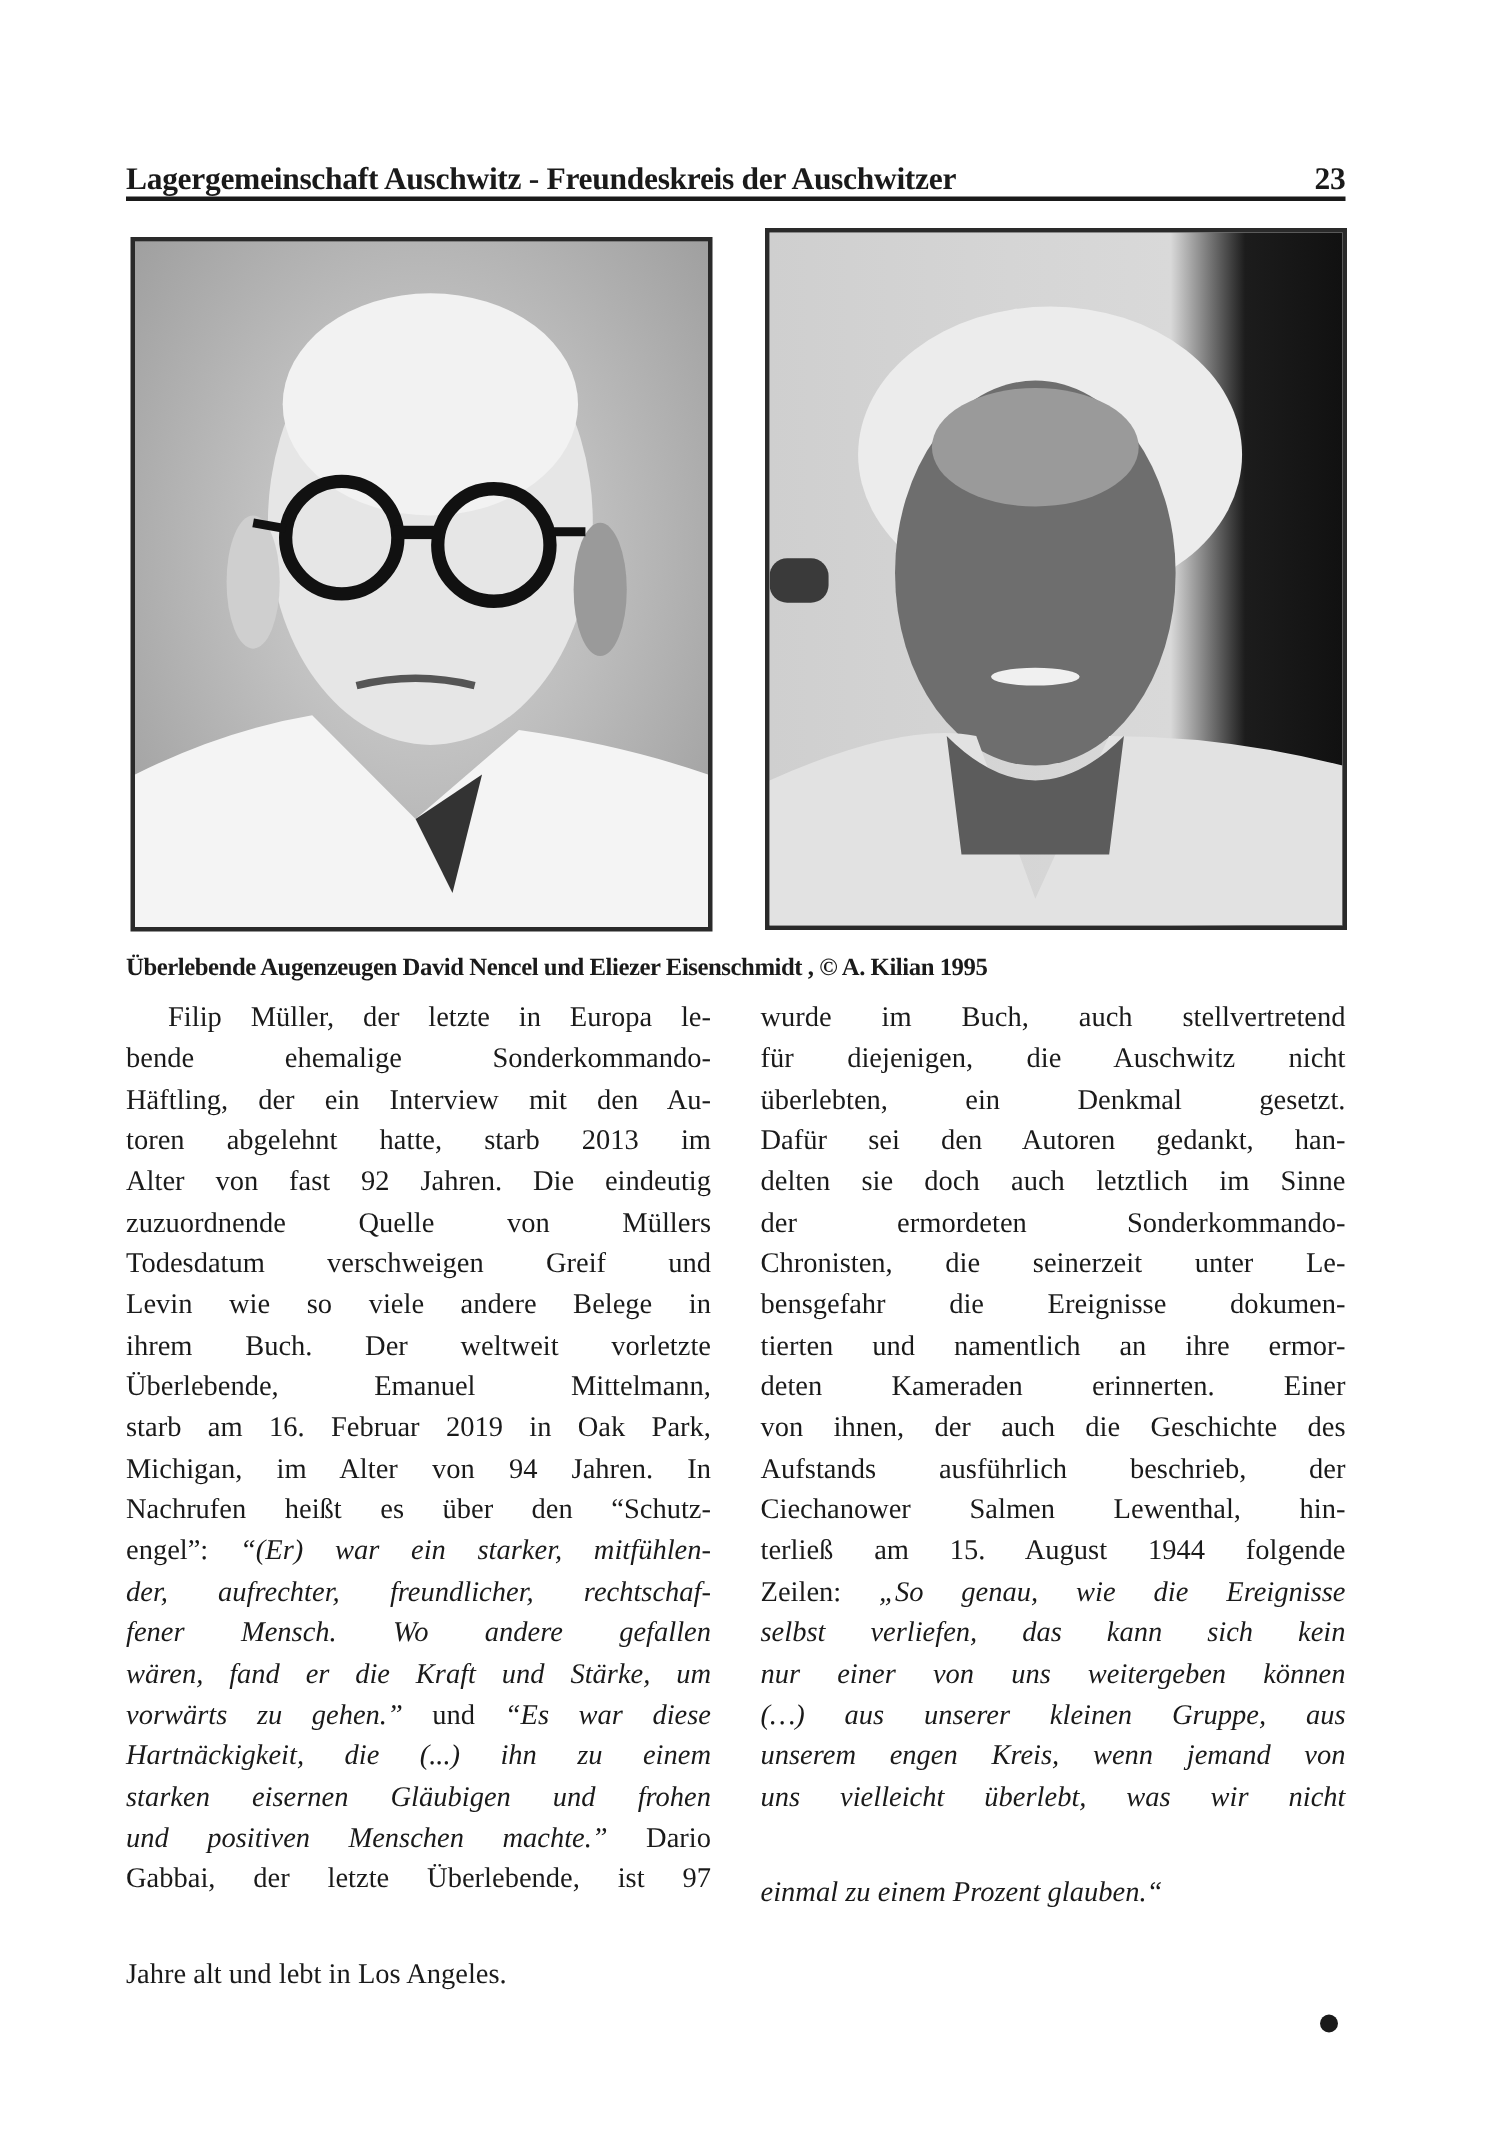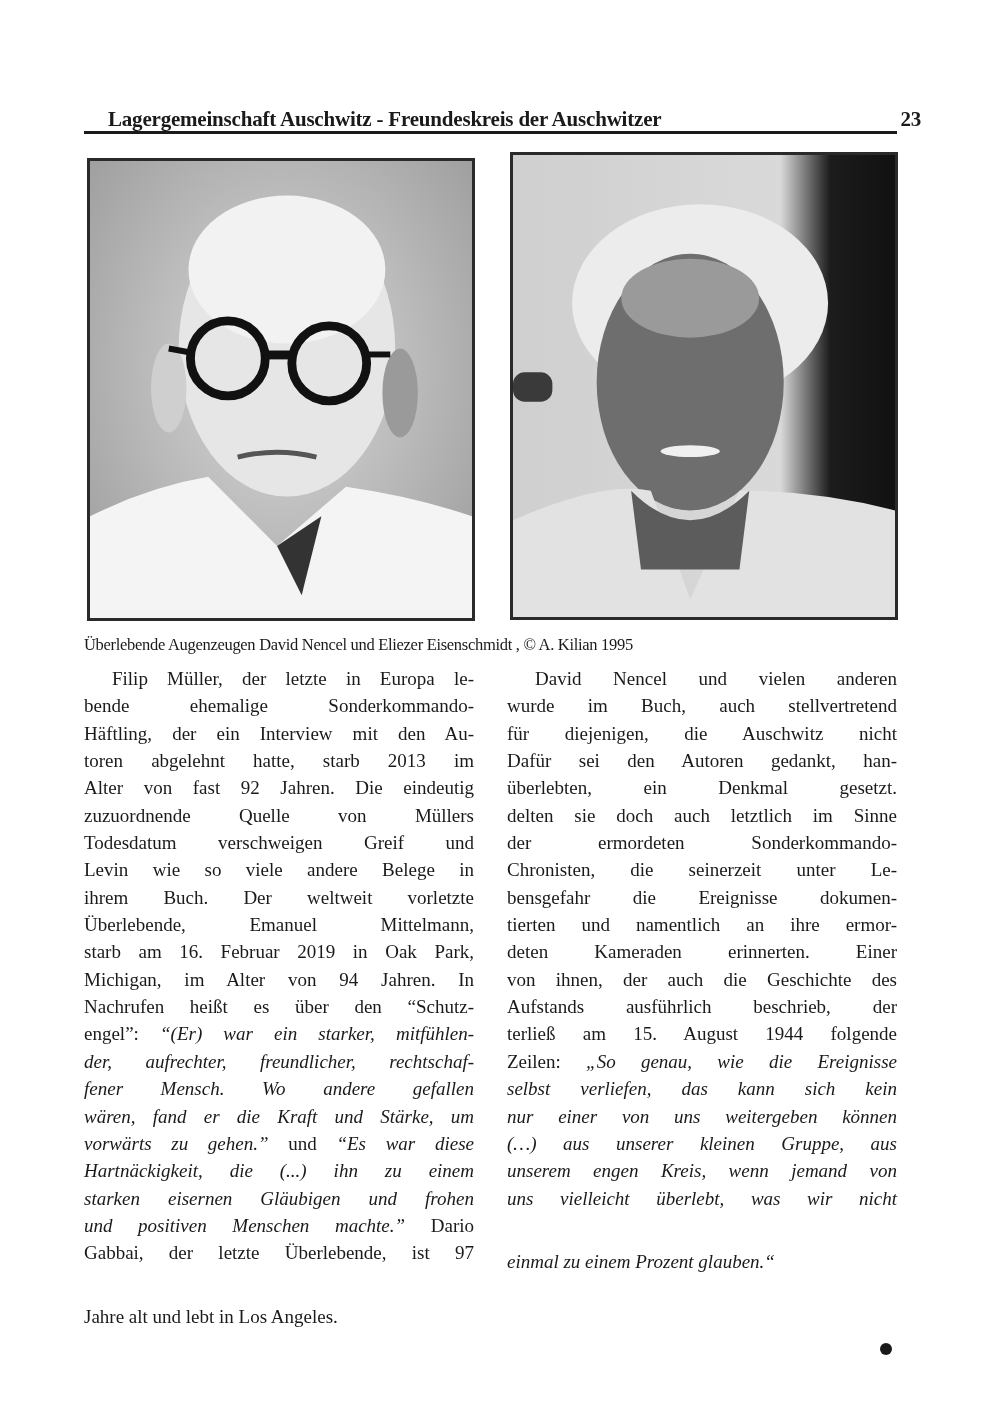--- a/index.html
+++ b/index.html
@@ -3,34 +3,33 @@
 <meta charset="utf-8">
 <style>
   html, body { margin: 0; padding: 0; background: #ffffff; }
   body { width: 1000px; height: 1420px; position: relative; overflow: hidden; color: #1a1a1a; }
   .page { position: absolute; left: 0; top: 0; width: 1000px; height: 1420px; }
   .running-head {
     position: absolute; left: 84px; top: 100px; width: 813px; height: 32px;
     font-family: "Liberation Serif", serif; font-weight: bold; font-size: 21px;
     display: flex; justify-content: space-between; align-items: flex-end;
     letter-spacing: -0.2px;
-    margin-left: 24px;
   }
   .rule { position: absolute; left: 84px; top: 131px; width: 813px; height: 3px; background: #1a1a1a; }
   .photo {
     position: absolute; border: 3px solid #2a2a2a; box-sizing: border-box; overflow: hidden;
   }
   .photo-left { left: 87px; top: 158px; width: 388px; height: 463px;
     background: radial-gradient(ellipse at 50% 45%, #d8d8d8 0%, #bdbdbd 45%, #9a9a9a 100%); }
   .photo-right { left: 510px; top: 152px; width: 388px; height: 468px;
     background: linear-gradient(90deg, #cfcfcf 0%, #d9d9d9 70%, #1c1c1c 83%, #111 100%); }
   .photo svg { position: absolute; left: 0; top: 0; width: 100%; height: 100%; }
   .caption {
     position: absolute; left: 84px; top: 635px; width: 820px;
-    font-family: "Liberation Serif", serif; font-weight: normal; font-size: 16.5px; letter-spacing: -0.3px;
+    font-family: "Liberation Serif", serif; font-weight: bold; font-size: 16.5px; letter-spacing: -0.3px;
   }
   .col {
     position: absolute; top: 665px; width: 390px;
     font-family: "Liberation Serif", serif; font-size: 19px; line-height: 27.35px;
     text-align: justify;
   }
   .col-left { left: 84px; }
   .col-right { left: 507px; }
   .line { display: block; height: 27.35px; white-space: nowrap; text-align: justify; text-align-last: justify; }
   .line.last { text-align-last: left; margin-top: 36px; }
@@ -102,33 +101,33 @@
     <span class="line"><em>wären, fand er die Kraft und Stärke, um</em></span>
     <span class="line"><em>vorwärts zu gehen.”</em><span style="white-space:pre"> und </span><em>“Es war diese</em></span>
     <span class="line"><em>Hartnäckigkeit, die (...) ihn zu einem</em></span>
     <span class="line"><em>starken eisernen Gläubigen und frohen</em></span>
     <span class="line"><em>und positiven Menschen machte.”</em><span style="white-space:pre"> Dario</span></span>
     <span class="line">Gabbai, der letzte Überlebende, ist 97</span>
     <span class="line last">Jahre alt und lebt in Los Angeles.</span>
   </div>
 
   <div class="col col-right">
-    <span class="line indent">David Nencel und vielen anderen</span>
     <span class="line">wurde im Buch, auch stellvertretend</span>
     <span class="line">für diejenigen, die Auschwitz nicht</span>
+    <span class="line">überlebten,  ein Denkmal gesetzt.</span>
     <span class="line">Dafür sei den Autoren gedankt, han-</span>
-    <span class="line">überlebten,  ein Denkmal gesetzt.</span>
     <span class="line">delten sie doch auch letztlich im Sinne</span>
     <span class="line">der ermordeten Sonderkommando-</span>
     <span class="line">Chronisten, die seinerzeit unter Le-</span>
     <span class="line">bensgefahr die Ereignisse dokumen-</span>
     <span class="line">tierten und namentlich an ihre ermor-</span>
     <span class="line">deten Kameraden erinnerten. Einer</span>
     <span class="line">von ihnen, der auch die Geschichte des</span>
     <span class="line">Aufstands ausführlich beschrieb, der</span>
+    <span class="line">Ciechanower Salmen Lewenthal, hin-</span>
     <span class="line">terließ am 15. August 1944 folgende</span>
     <span class="line"><span style="white-space:pre">Zeilen: </span><em>„So genau, wie die Ereignisse</em></span>
     <span class="line"><em>selbst verliefen, das kann sich kein</em></span>
     <span class="line"><em>nur einer von uns weitergeben können</em></span>
     <span class="line"><em>(…) aus unserer kleinen Gruppe, aus</em></span>
     <span class="line"><em>unserem engen Kreis, wenn jemand von</em></span>
     <span class="line"><em>uns vielleicht überlebt, was wir nicht</em></span>
     <span class="line last"><em>einmal zu einem Prozent glauben.“</em></span>
   </div>
 

